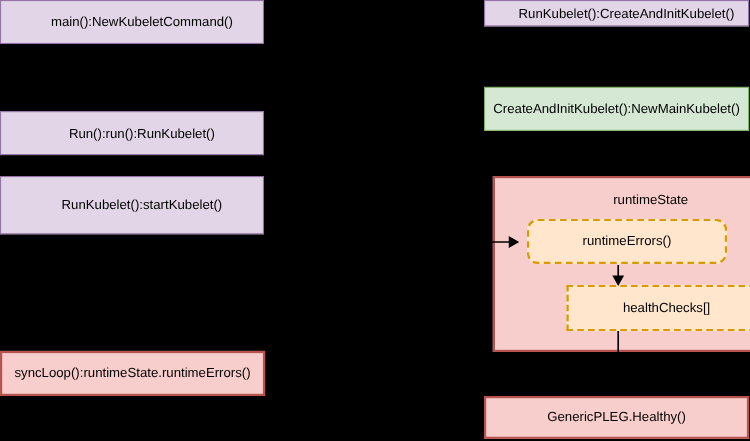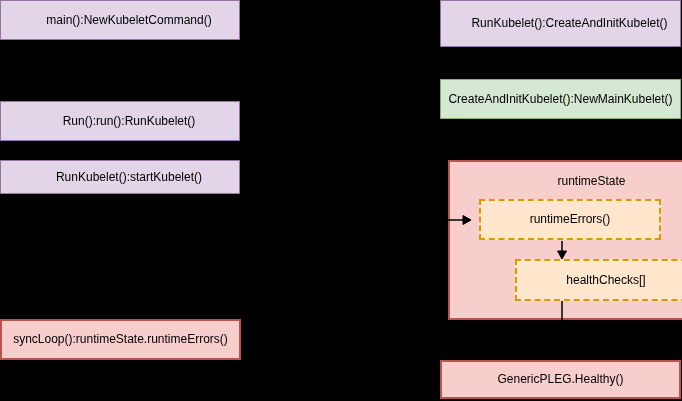--- a/index.html
+++ b/index.html
@@ -58,41 +58,41 @@
 <div class="canvas">
 
   <div class="node purple" style="left:0px; top:0px; width:240px; height:40px;">
     <span>main():NewKubeletCommand()</span>
   </div>
 
   <div class="node purple" style="left:0px; top:79px; width:240px; height:40px;margin-top:22px;">
     <span>Run():run():RunKubelet()</span>
   </div>
 
-  <div class="node purple" style="left:0px; top:160px; width:240px; height:34px;">
+  <div class="node purple" style="left:0px; top:160px; width:240px; height:53px;">
     <span>RunKubelet():startKubelet()</span>
   </div>
 
 
   <div class="node red" style="left:0px; top:319px; width:241px; height:41px;">
     <span>syncLoop():runtimeState.runtimeErrors()</span>
   </div>
 
-  <div class="node purple" style="left:440px; top:0px; width:241px; height:47px;">
+  <div class="node purple" style="left:440px; top:0px; width:241px; height:24px;">
     <span>RunKubelet():CreateAndInitKubelet()</span>
   </div>
 
   <div class="node green" style="left:440px; top:79px; width:241px; height:40px;">
     <span>CreateAndInitKubelet():NewMainKubelet()</span>
   </div>
 
   <div class="node red group" style="left:448px; top:160px; width:287px; height:160px;">
     <div class="group-title">runtimeState</div>
 
-    <div class="node orange-dashed" style="left:29px; top:37px; width:182px; height:41px;">
+    <div class="node orange-dashed" style="left:29px; top:37px; width:182px; height:41px;border-radius:10px;">
       <span>runtimeErrors()</span>
     </div>
 
     <div class="node orange-dashed" style="left:29px; top:97px; width:182px; height:42px;margin-left:36px;">
       <span>healthChecks[]</span>
     </div>
   </div>
 
   <div class="node red" style="left:440px; top:360px; width:241px; height:39px;">
     <span>GenericPLEG.Healthy()</span>

